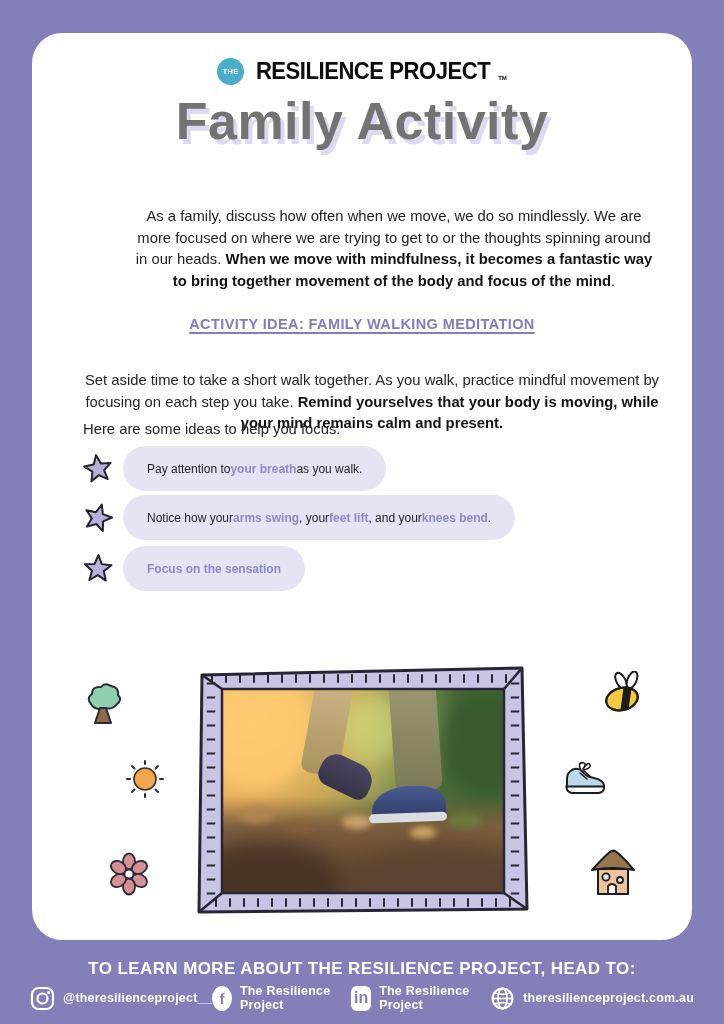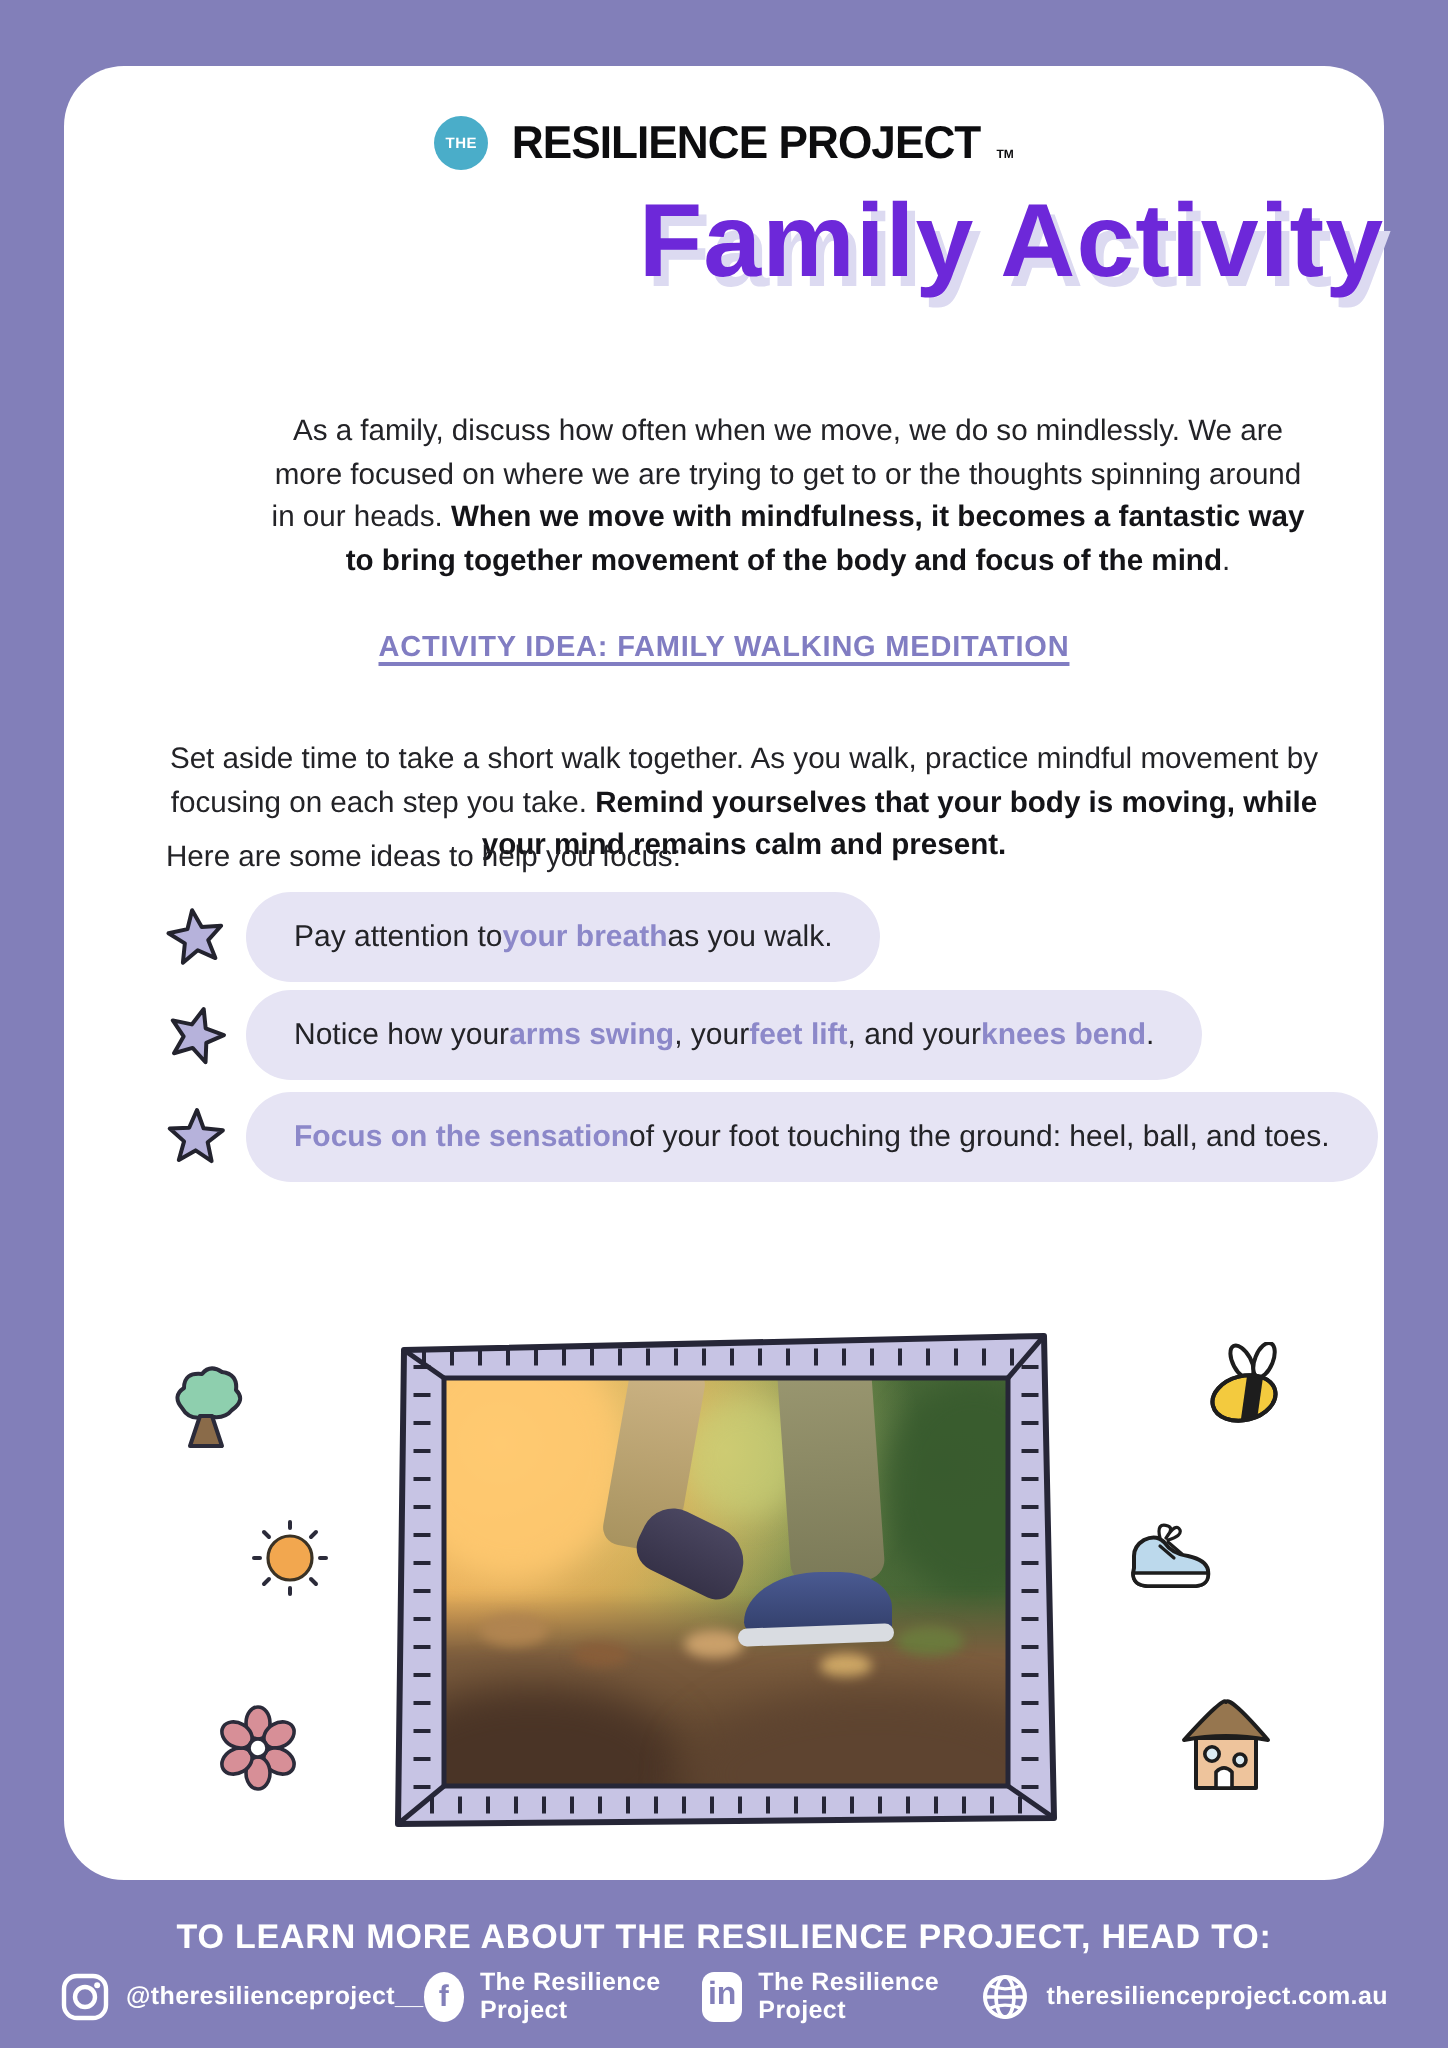--- a/index.html
+++ b/index.html
@@ -16,22 +16,22 @@
   
   .logo { position:absolute; top:25px; left:0; width:100%; display:flex; justify-content:center; align-items:center; gap:7px; }
   .logo-badge {
     width:27px; height:27px; border-radius:50%; background:#4aadc9; color:#fff;
     font-size:7.5px; font-weight:bold; display:flex; align-items:center; justify-content:center; letter-spacing:.3px;
   }
   .logo-name { font-size:23px; font-weight:800; letter-spacing:-.5px; color:#0d0d0f; transform:scaleX(.96); }
   .logo-tm { font-size:6px; font-weight:bold; color:#0d0d0f; align-self:flex-end; margin-bottom:4px; margin-left:-4px; }
   
   .title {
-    position:absolute; top:58px; left:0; width:100%; text-align:right;
-    font-size:52px; font-weight:800; letter-spacing:.5px; color:#6d28d9;
+    position:absolute; top:58px; left:0; width:100%; text-align:center;
+    font-size:52px; font-weight:800; letter-spacing:.5px; color:#737373;
     text-shadow:4px 5px 0 #dcdaf1;
   }
   
   .sec-head {
     position:absolute; left:0; width:100%; text-align:center;
     font-size:14.5px; font-weight:bold; letter-spacing:.4px; color:#817dc2;
     text-decoration:underline; text-underline-offset:3px; text-decoration-thickness:1.5px;
   }
   .sec-head.h1 { top:149px; }
   .sec-head.h2 { top:283px; }
@@ -45,21 +45,21 @@
   
   .bullet-row { position:absolute; left:50px; display:flex; align-items:center; gap:9px; }
   .br0 { top:413px; } .br1 { top:462px; } .br2 { top:513px; }
   .star { width:32px; height:32px; flex:0 0 32px; }
   .br0 .star { transform:rotate(-8deg); }
   .br1 .star { transform:rotate(16deg); }
   .br2 .star { transform:rotate(2deg); }
   .pill {
     background:#e6e4f4; border-radius:23px; height:45px;
     display:inline-flex; align-items:center; padding:0 24px;
-    font-size:15px; color:#232327; white-space:nowrap;
+    font-size:12px; color:#232327; white-space:nowrap;
   }
   .pp { color:#8c88c9; font-weight:bold; }
   
   .frame-wrap { position:absolute; left:162px; top:630px; width:338px; height:255px; }
   .photo { position:absolute; left:28px; top:26px; width:282px; height:204px; overflow:hidden;
     background:
       radial-gradient(circle at 10% 16%, rgba(255,215,130,.95), rgba(250,185,90,.55) 30%, rgba(230,160,70,0) 58%),
       radial-gradient(circle at 50% 18%, rgba(205,215,130,.8), rgba(160,175,95,0) 45%),
       radial-gradient(circle at 88% 22%, rgba(60,95,50,.9), rgba(60,95,50,0) 55%),
       linear-gradient(100deg,#dba256 0%,#c29b55 18%,#97944f 36%,#768a48 52%,#5d7840 72%,#4c6838 100%);
@@ -154,21 +154,20 @@
           <span>.</span>
         </div>
     </div>
 
     <div class="bullet-row br2">
       <svg class="star" viewBox="0 0 32 32">
         <polygon points="16,2 19.6,11 29.3,11.7 21.9,17.9 24.2,27.3 16,22.2 7.8,27.3 10.1,17.9 2.7,11.7 12.4,11" fill="#b6b2db" stroke="#23232e" stroke-width="2" stroke-linejoin="round"></polygon>
       </svg>
       <div class="pill">
           <span class="pp">Focus on the sensation</span>
-          <span> of your foot touching the ground: heel, ball, and toes.</span>
         </div>
     </div>
 
 
     <div class="frame-wrap">
       <div class="photo">
         <div class="blob" style="left:-20px;top:-20px;width:110px;height:120px;background:rgba(255,200,110,.85);"></div>
         <div class="blob" style="left:220px;top:0;width:90px;height:110px;background:rgba(55,90,45,.8);"></div>
         <div class="blob" style="left:120px;top:10px;width:60px;height:60px;background:rgba(200,210,120,.6);"></div>
         <div class="ground"></div>

